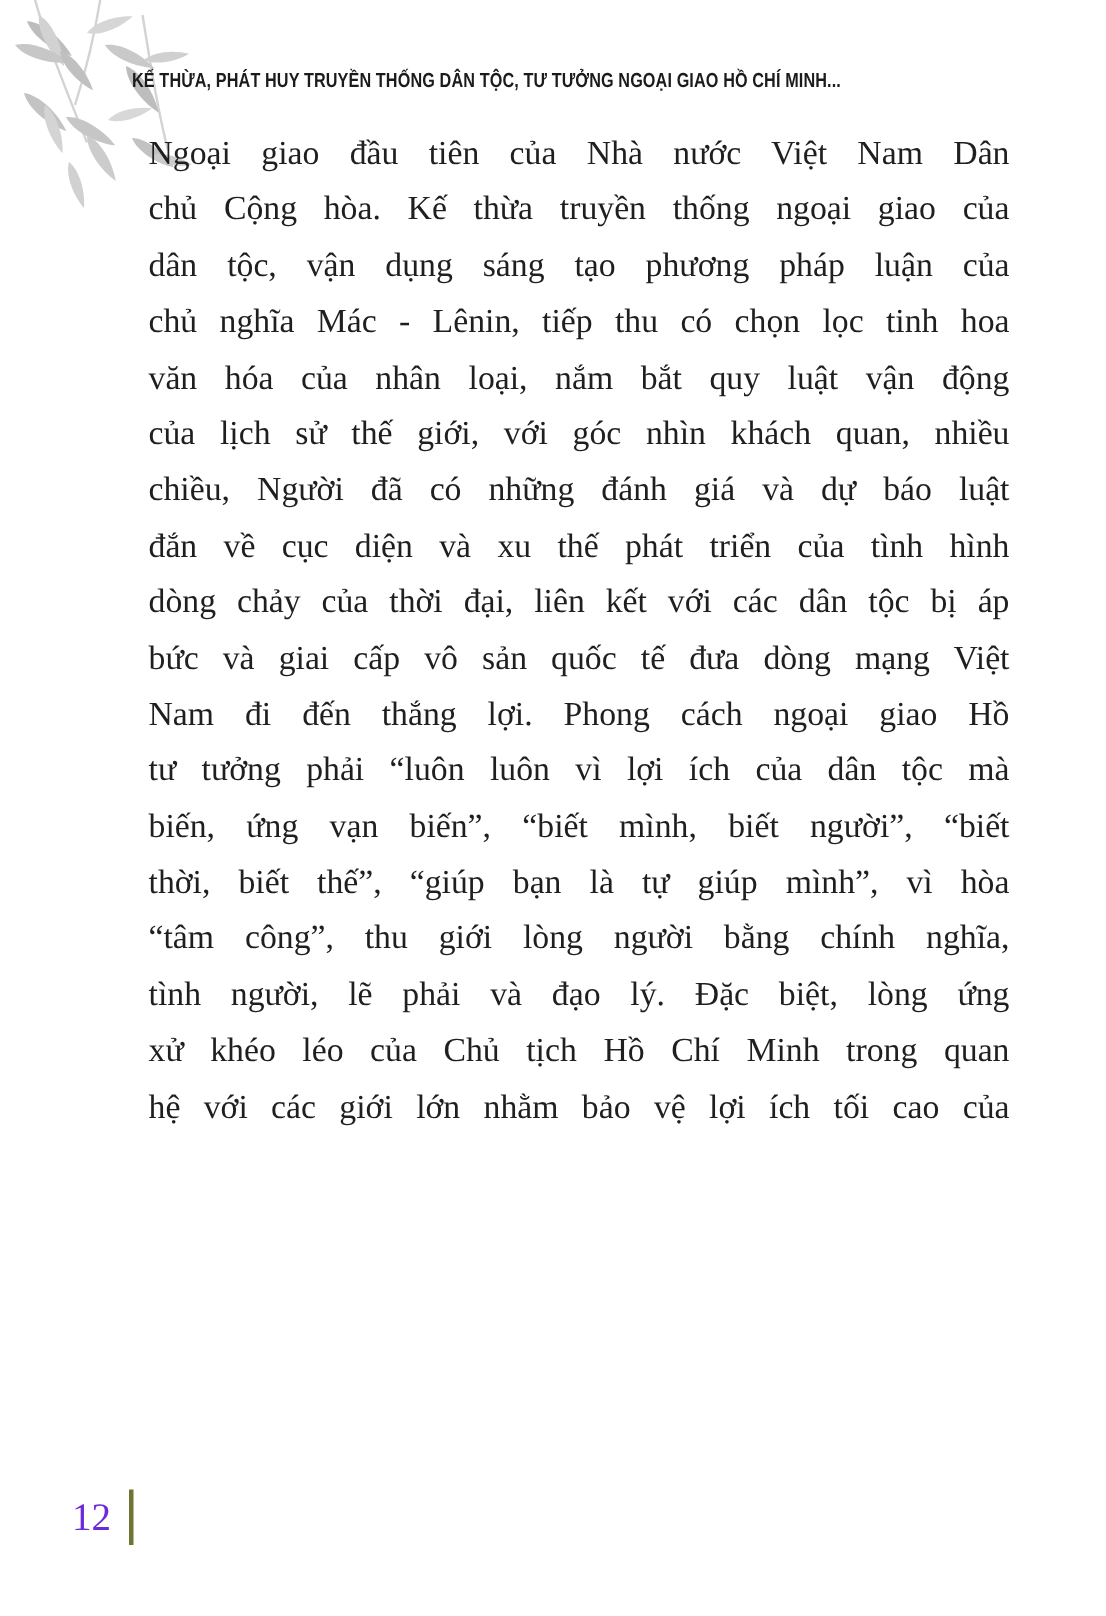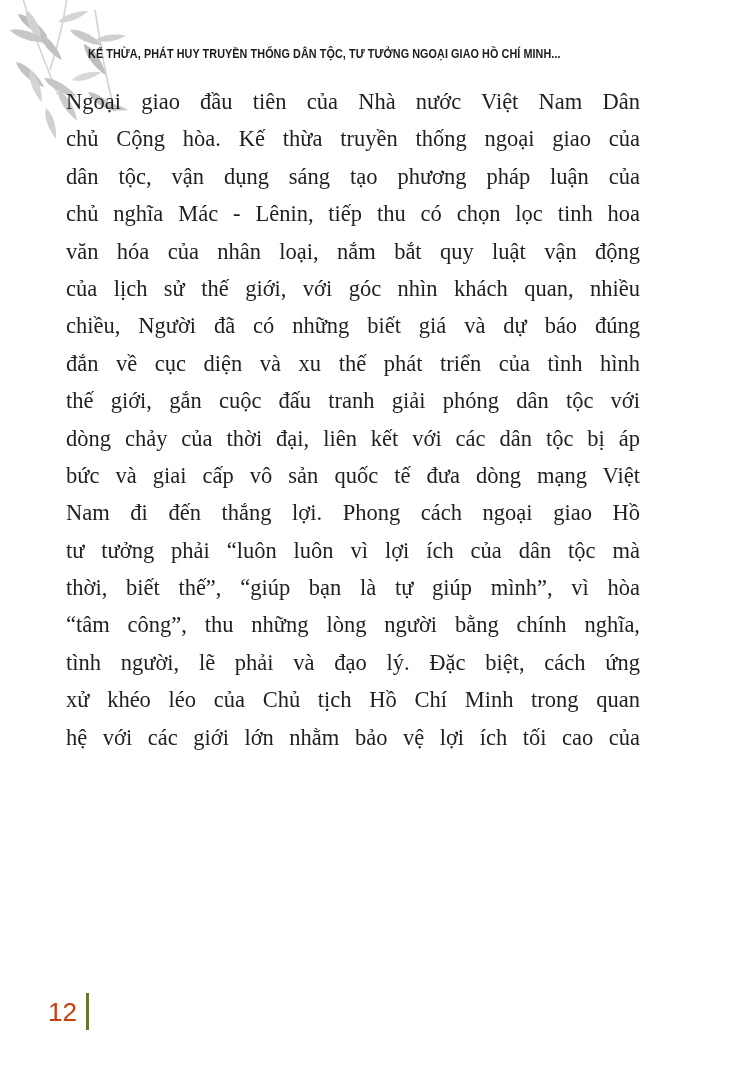--- a/index.html
+++ b/index.html
@@ -32,42 +32,42 @@
     font-weight: bold;
     font-size: 13.5px;
     letter-spacing: 0.1px;
     color: #1b1b1b;
     white-space: nowrap;
     transform: scaleX(0.80);
     transform-origin: left center;
   }
   .body-text {
     position: absolute;
-    left: 66px;
+    left: 99px;
     top: 83px;
     width: 574px;
     color: #1f1f1f;
     font-size: 22.5px;
     font-family: "Liberation Serif", serif;
   }
   .line {
     line-height: 37.4px;
     height: 37.4px;
     text-align: justify;
     text-align-last: justify;
     white-space: normal;
   }
   .folio {
     position: absolute;
     left: 48px;
     top: 994px;
     font-size: 26px;
     line-height: 36px;
-    color: #c2410c;
-    font-family: Liberation Sans, sans-serif;
+    color: #6d28d9;
+    font-family: Liberation Serif, serif;
   }
   .folio-bar {
     position: absolute;
     left: 86px;
     top: 993px;
     width: 3px;
     height: 37px;
   }
 </style>
 </head>
@@ -106,30 +106,30 @@
 
   <div class="running-head">KẾ THỪA, PHÁT HUY TRUYỀN THỐNG DÂN TỘC, TƯ TƯỞNG NGOẠI GIAO HỒ CHÍ MINH...</div>
 
   <div class="body-text" style="color: rgb(31, 31, 31);">
     <div class="line">Ngoại giao đầu tiên của Nhà nước Việt Nam Dân</div>
     <div class="line">chủ Cộng hòa. Kế thừa truyền thống ngoại giao của</div>
     <div class="line">dân tộc, vận dụng sáng tạo phương pháp luận của</div>
     <div class="line">chủ nghĩa Mác - Lênin, tiếp thu có chọn lọc tinh hoa</div>
     <div class="line">văn hóa của nhân loại, nắm bắt quy luật vận động</div>
     <div class="line">của lịch sử thế giới, với góc nhìn khách quan, nhiều</div>
-    <div class="line">chiều, Người đã có những biết giá và dự báo đúng</div>
+    <div class="line">chiều, Người đã có những đánh giá và dự báo luật</div>
     <div class="line">đắn về cục diện và xu thế phát triển của tình hình</div>
-    <div class="line">thế giới, gắn cuộc đấu tranh giải phóng dân tộc với</div>
     <div class="line">dòng chảy của thời đại, liên kết với các dân tộc bị áp</div>
     <div class="line">bức và giai cấp vô sản quốc tế đưa dòng mạng Việt</div>
     <div class="line">Nam đi đến thắng lợi. Phong cách ngoại giao Hồ</div>
     <div class="line">tư tưởng phải “luôn luôn vì lợi ích của dân tộc mà</div>
+    <div class="line">biến, ứng vạn biến”, “biết mình, biết người”, “biết</div>
     <div class="line">thời, biết thế”, “giúp bạn là tự giúp mình”, vì hòa</div>
-    <div class="line">“tâm công”, thu những lòng người bằng chính nghĩa,</div>
-    <div class="line">tình người, lẽ phải và đạo lý. Đặc biệt, cách ứng</div>
+    <div class="line">“tâm công”, thu giới lòng người bằng chính nghĩa,</div>
+    <div class="line">tình người, lẽ phải và đạo lý. Đặc biệt, lòng ứng</div>
     <div class="line">xử khéo léo của Chủ tịch Hồ Chí Minh trong quan</div>
     <div class="line">hệ với các giới lớn nhằm bảo vệ lợi ích tối cao của</div>
   </div>
 
   <div class="folio">12</div>
   <div class="folio-bar" style="background: rgb(111, 116, 51);"></div>
 
 </div>
 
 </body></html>

